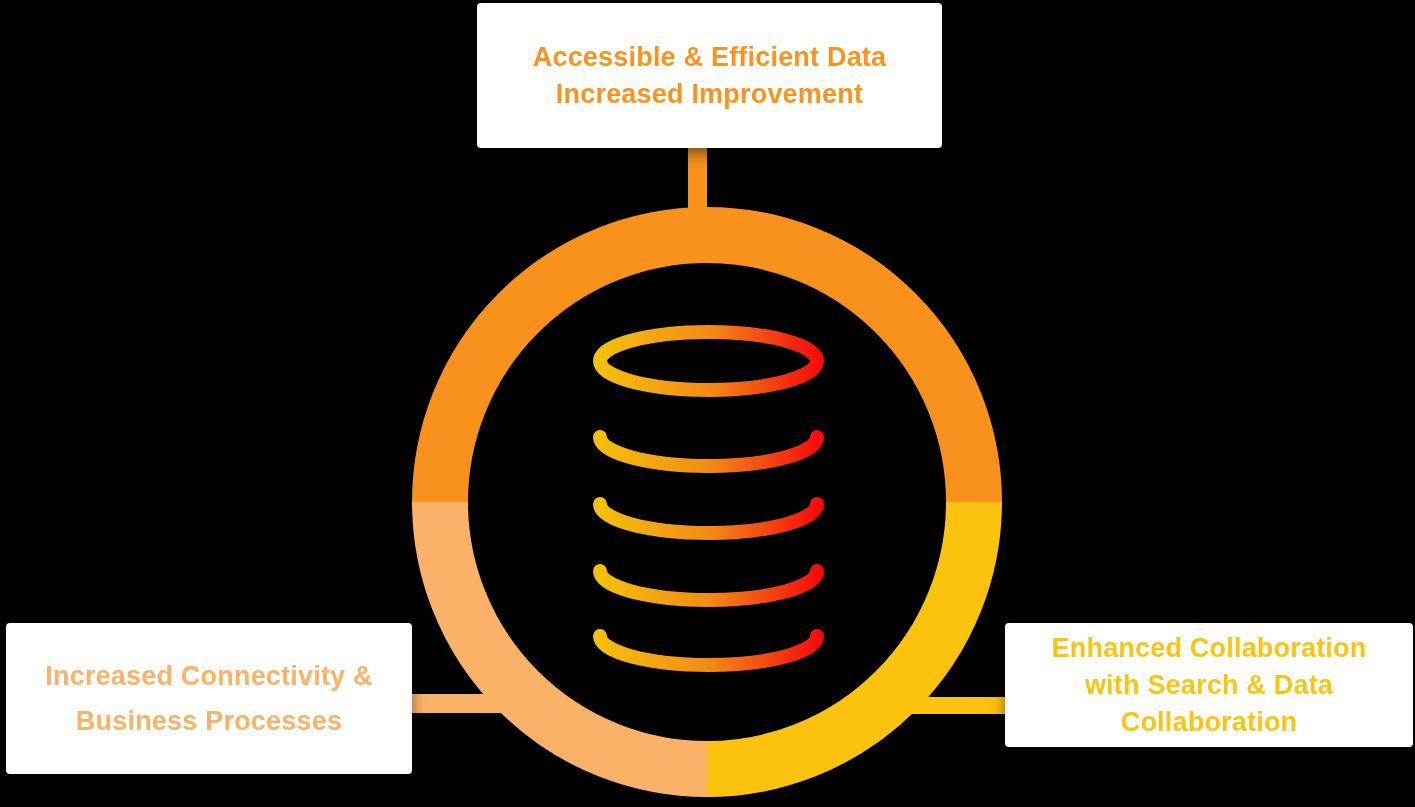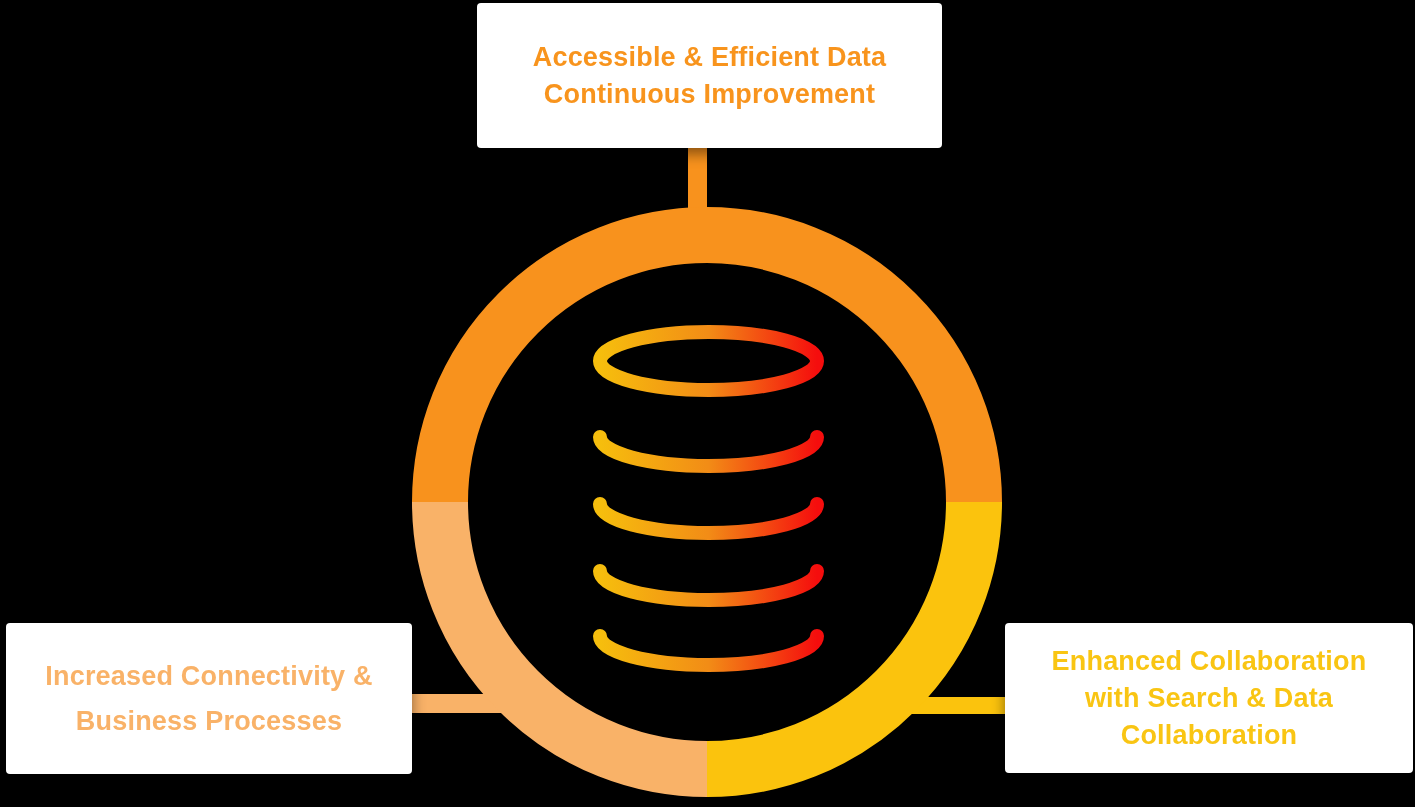--- a/index.html
+++ b/index.html
@@ -37,21 +37,21 @@
   .card .line {
     margin: 0;
     font-size: 27px;
     font-weight: 700;
     line-height: 37px;
     letter-spacing: 0.2px;
     white-space: nowrap;
   }
   .card-top    { left: 477px;  top: 3px;   width: 465px; height: 145px; }
   .card-left   { left: 6px;    top: 623px; width: 406px; height: 151px; gap: 8px; }
-  .card-right  { left: 1005px; top: 623px; width: 408px; height: 150px; }
+  .card-right  { left: 1005px; top: 623px; width: 408px; height: 124px; }
   .card-top  .line  { color: var(--text-top,  #F8941D); }
   .card-left .line  { color: var(--text-left, #F9B268); }
   .card-right .line { color: var(--text-right,#F9C513); }
 </style>
 </head>
 <body>
 
 <div class="stage">
 
   <svg class="diagram-svg" viewBox="0 0 1415 807" xmlns="http://www.w3.org/2000/svg">
@@ -77,21 +77,21 @@
       <path d="M 817 361 L 817 636"></path>
       <path d="M 600 437 A 108.5 29 0 0 0 817 437"></path>
       <path d="M 600 504 A 108.5 29 0 0 0 817 504"></path>
       <path d="M 600 571 A 108.5 29 0 0 0 817 571"></path>
       <path d="M 600 636 A 108.5 29 0 0 0 817 636"></path>
     </g>
   </svg>
 
   <div class="card card-top">
     <p class="line">Accessible &amp; Efficient Data</p>
-    <p class="line">Continuous Improvement</p>
+    <p class="line">Increased Improvement</p>
   </div>
 
   <div class="card card-left">
     <p class="line">Increased Connectivity &amp;</p>
     <p class="line">Business Processes</p>
   </div>
 
   <div class="card card-right">
     <p class="line">Enhanced Collaboration</p>
     <p class="line">with Search &amp; Data</p>

